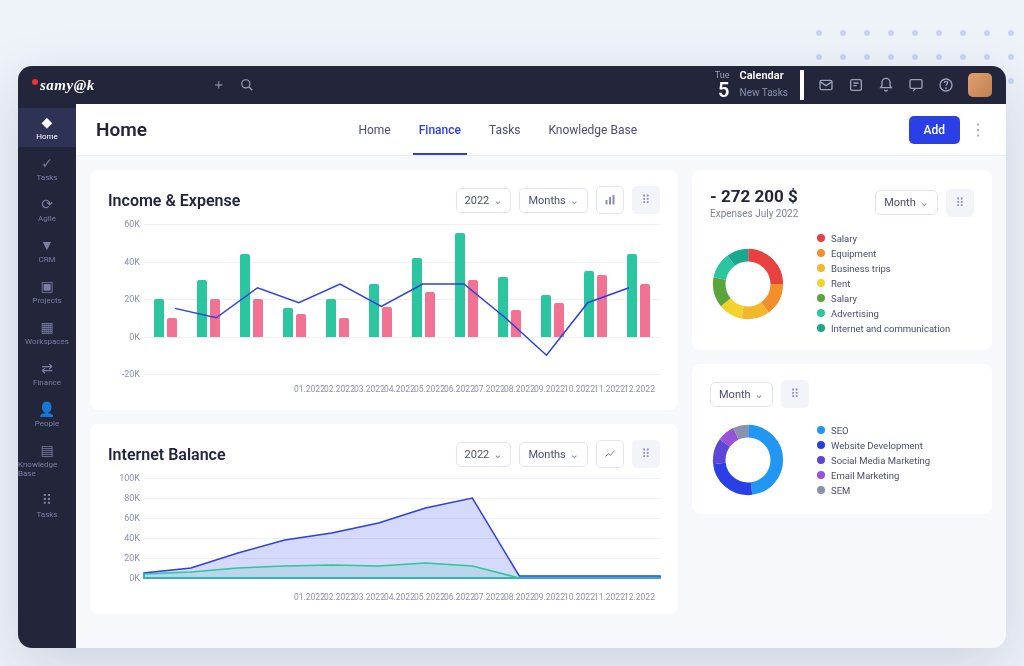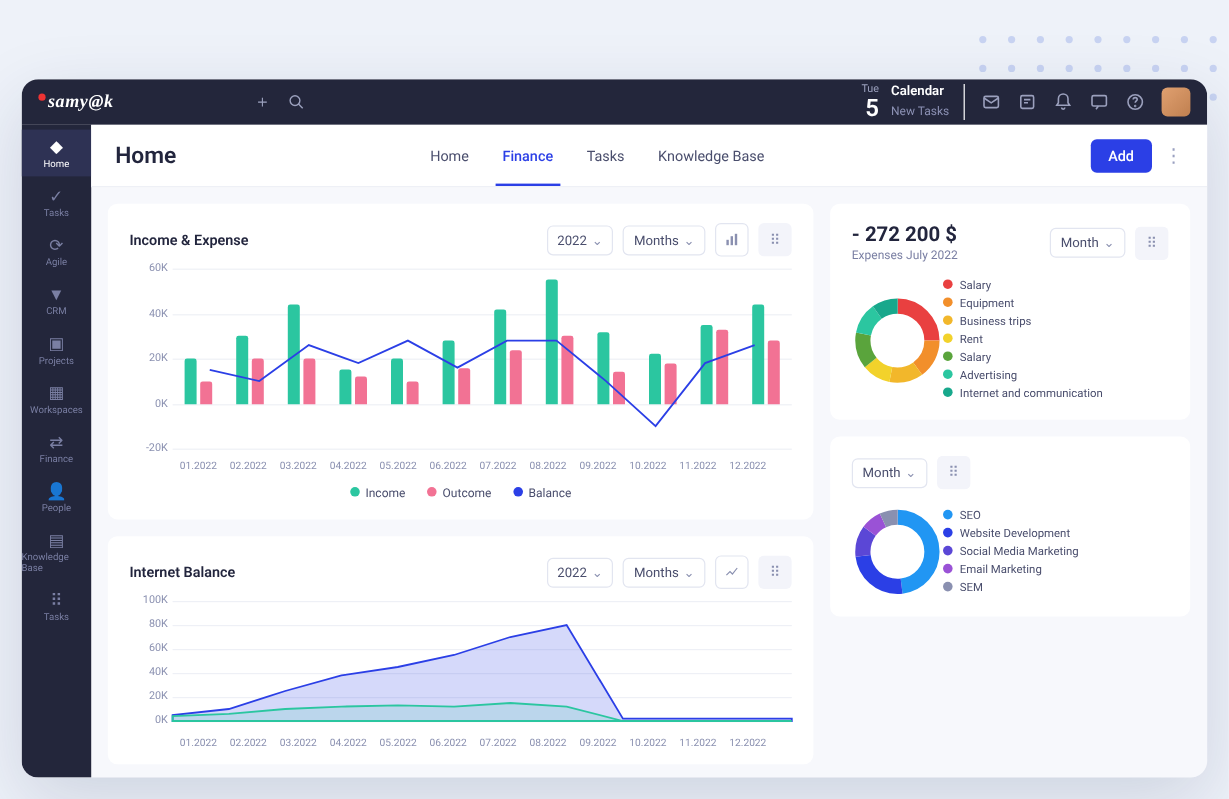--- a/index.html
+++ b/index.html
@@ -6,21 +6,21 @@
 body{background:#eef2f9;width:1024px;height:666px;overflow:hidden;position:relative}
 .dots{position:absolute;top:30px;right:10px;display:grid;grid-template-columns:repeat(9,1fr);gap:18px}
 .dots span{width:6px;height:6px;border-radius:50%;background:#c8d3f2}
 .app{position:absolute;top:66px;left:18px;right:18px;bottom:18px;background:#f7f8fc;border-radius:14px;overflow:hidden;box-shadow:0 20px 60px rgba(30,40,90,.15);display:flex;flex-direction:column}
 .topbar{height:38px;background:#23263b;display:flex;align-items:center;padding:0 14px;color:#cfd3e4;flex-shrink:0}
 .logo{font-family:Georgia,serif;font-style:italic;font-weight:bold;color:#fff;font-size:15px;letter-spacing:.5px}
 .logo::before{content:"";display:inline-block;width:6px;height:6px;background:#e33;border-radius:50%;margin-right:2px;vertical-align:5px}
 .tb-spacer{width:110px}
 .tb-icon{width:28px;display:flex;align-items:center;justify-content:center;color:#9ba0bd;cursor:pointer;font-size:14px}
 .tb-grow{flex:1}
-.date-block{display:flex;align-items:center;gap:10px;border-right:1px solid #ffffff;padding-right:12px;margin-right:4px}
+.date-block{display:flex;align-items:center;gap:10px;border-right:4px solid #ffffff;padding-right:12px;margin-right:4px}
 .date-day{text-align:right;line-height:1}
 .date-day small{font-size:9px;color:#9ba0bd;display:block}
 .date-day b{font-size:20px;color:#fff;font-weight:600}
 .cal-block{line-height:1.1}
 .cal-block b{font-size:11px;color:#fff;display:block;font-weight:600}
 .cal-block small{font-size:10px;color:#8b90b3}
 .tb-right{display:flex;align-items:center;gap:14px;margin-left:10px}
 .tb-right .ico{width:16px;height:16px;display:flex;align-items:center;justify-content:center;color:#9ba0bd;cursor:pointer}
 .avatar{width:24px;height:24px;border-radius:5px;background:linear-gradient(135deg,#e0a070,#c08050);}
 .body{flex:1;display:flex;min-height:0}
@@ -36,47 +36,47 @@
 .tab.active{color:#2b3fe6;font-weight:500}
 .tab.active::after{content:"";position:absolute;left:-4px;right:-4px;bottom:0;height:2px;background:#2b3fe6}
 .head-actions{display:flex;align-items:center;gap:10px}
 .btn-add{background:#2b3fe6;color:#fff;border:none;padding:7px 15px;border-radius:5px;font-size:12px;cursor:pointer;font-weight:500}
 .more-dots{color:#9aa0c0;cursor:pointer;font-size:16px}
 .content{flex:1;padding:14px;display:grid;grid-template-columns:1fr 300px;gap:14px;overflow:auto}
 .left-col{display:flex;flex-direction:column;gap:14px}
 .right-col{display:flex;flex-direction:column;gap:14px}
 .card{background:#fff;border-radius:8px;padding:16px 18px}
 .card-head{display:flex;align-items:center;gap:8px;margin-bottom:10px}
-.card-title{font-size:12px;font-weight:600;color:#22253d;margin-right:auto}
+.card-title{font-size:16px;font-weight:600;color:#22253d;margin-right:auto}
 .sel{border:1px solid #e2e5f0;border-radius:5px;padding:5px 8px;font-size:11px;color:#4a4e6d;display:flex;align-items:center;gap:4px;cursor:pointer;background:#fff}
 .sel::after{content:"⌄";font-size:11px;color:#8a90b0}
 .sq-btn{border:1px solid #e2e5f0;border-radius:5px;width:28px;height:28px;display:flex;align-items:center;justify-content:center;color:#8a90b0;cursor:pointer;background:#fff;font-size:12px}
 .sq-btn.ghost{border-color:transparent;background:#f3f4fa}
 
 .barchart{position:relative;height:170px;margin-top:6px;margin-left:36px}
 .ylab{position:absolute;left:-36px;width:32px;text-align:right;font-size:9px;color:#8a90b0;transform:translateY(-50%)}
 .grid{position:absolute;left:0;right:0;height:1px;background:#eef0f6}
 .bars{position:absolute;left:0;right:0;top:0;bottom:20px;display:flex;align-items:flex-end;justify-content:space-between;padding:0 6px}
 .bg{display:flex;gap:3px;align-items:flex-end;width:30px;justify-content:center;position:relative}
 .bar{width:10px;border-radius:2px 2px 0 0}
 .bar.inc{background:#2bc6a0}
 .bar.out{background:#f27294}
-.xlabels{position:absolute;left:0;right:16px;bottom:0;display:flex;justify-content:space-between;padding:0 6px}
+.xlabels{position:absolute;left:0;right:0;bottom:0;display:flex;justify-content:flex-end;padding:0 6px}
 .xlabels span{font-size:8.5px;color:#8a90b0;width:30px;text-align:center}
 .linepath{position:absolute;left:0;right:0;top:0;bottom:20px;pointer-events:none}
 .legend{display:flex;gap:18px;justify-content:center;margin-top:12px;font-size:10px;color:#4a4e6d}
 .legend span::before{content:"";display:inline-block;width:8px;height:8px;border-radius:50%;margin-right:5px;vertical-align:0}
 .legend .l1::before{background:#2bc6a0}.legend .l2::before{background:#f27294}.legend .l3::before{background:#2b3fe6}
 
 .areachart{position:relative;height:120px;margin-top:6px;margin-left:36px}
 .areachart .xlabels{bottom:-4px}
 
 .big-num{font-size:17px;font-weight:700;color:#22253d}
 .sub{font-size:10px;color:#7a7fa3;margin-top:2px}
-.donut-wrap{display:flex;gap:0;align-items:center;margin-top:14px}
+.donut-wrap{display:flex;gap:31px;align-items:center;margin-top:14px}
 .donut{width:76px;height:76px}
 .dlegend{display:flex;flex-direction:column;gap:4px;font-size:9.5px;color:#4a4e6d}
 .dlegend div::before{content:"";display:inline-block;width:8px;height:8px;border-radius:50%;margin-right:6px;vertical-align:0;background:var(--c)}
 svg{overflow:visible}
 </style>
 </head>
 <body>
 
 <div class="dots">
     <span></span>
@@ -314,25 +314,20 @@
                   <span>05.2022</span>
                   <span>06.2022</span>
                   <span>07.2022</span>
                   <span>08.2022</span>
                   <span>09.2022</span>
                   <span>10.2022</span>
                   <span>11.2022</span>
                   <span>12.2022</span>
                 </div>
               </div>
-            <div class="legend">
-              <span class="l1">Income</span>
-              <span class="l2">Outcome</span>
-              <span class="l3">Balance</span>
-            </div>
           </div>
 
           <div class="card">
             <div class="card-head">
               <div class="card-title">Internet Balance</div>
               <div class="sel">2022</div>
               <div class="sel">Months</div>
               <div class="sq-btn">
                   <svg width="12" height="12" viewBox="0 0 24 24" fill="none" stroke="currentColor" stroke-width="2">
                     <path d="M3 17l6-6 4 4 8-10"></path>

